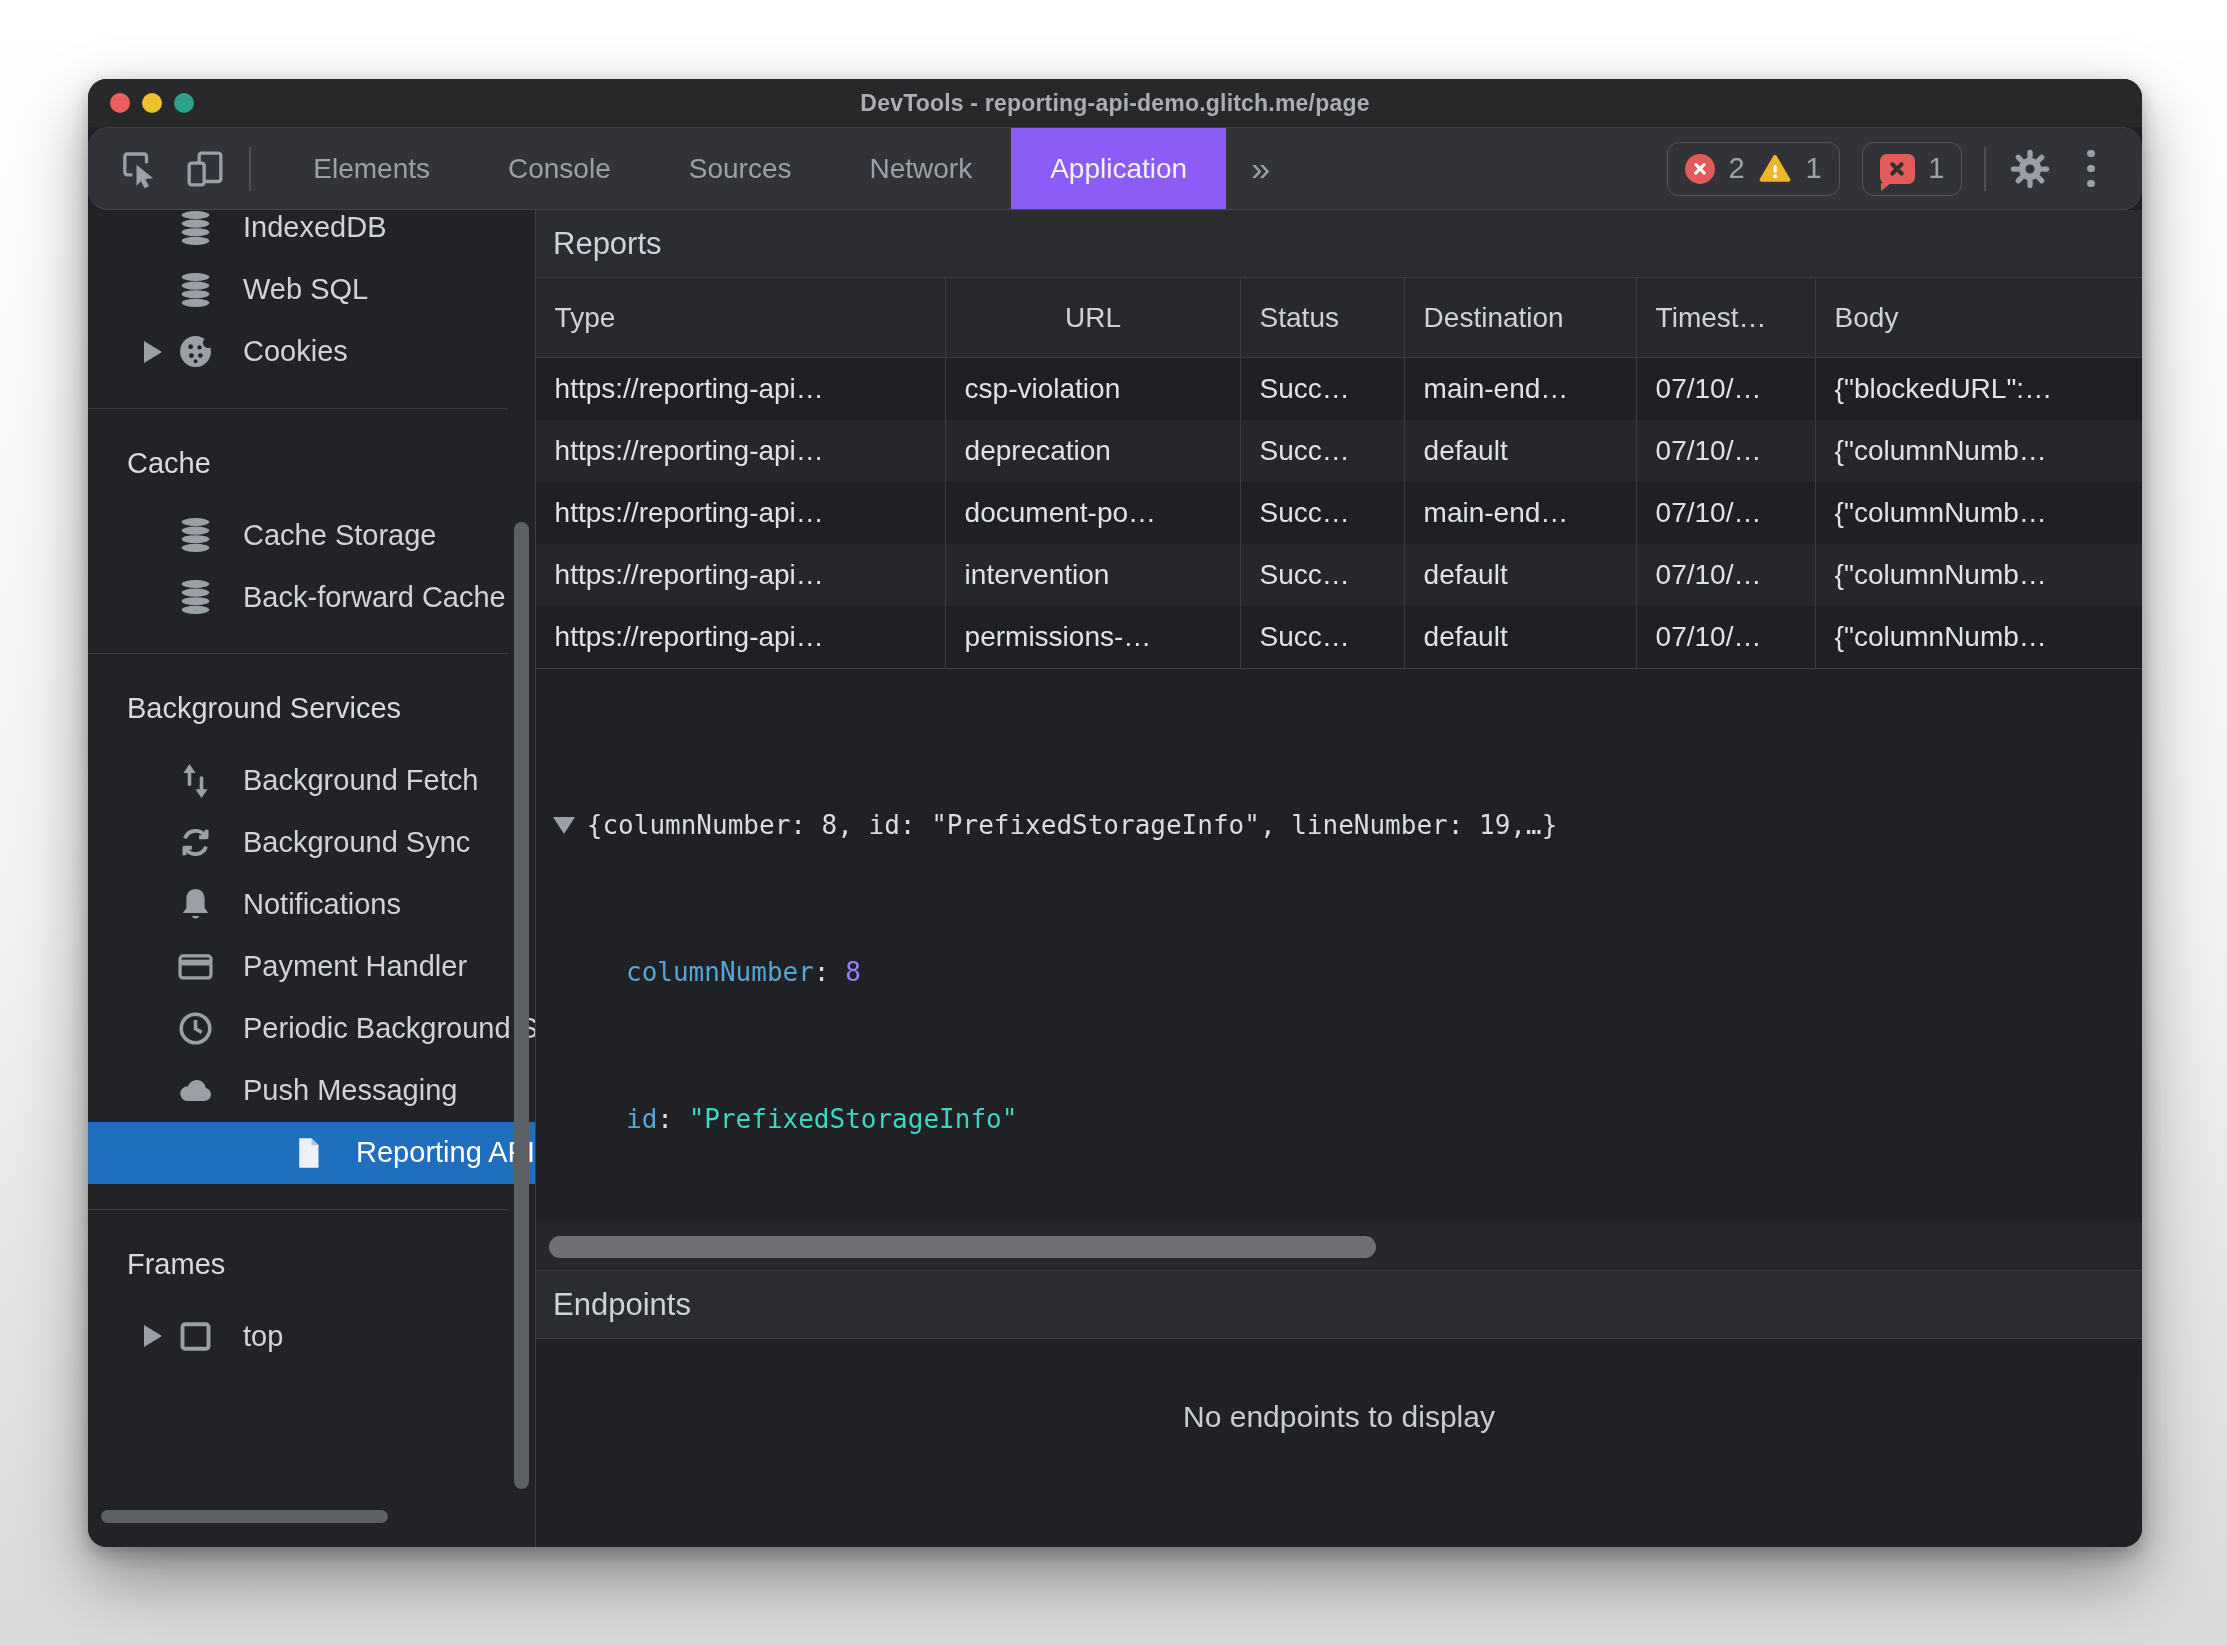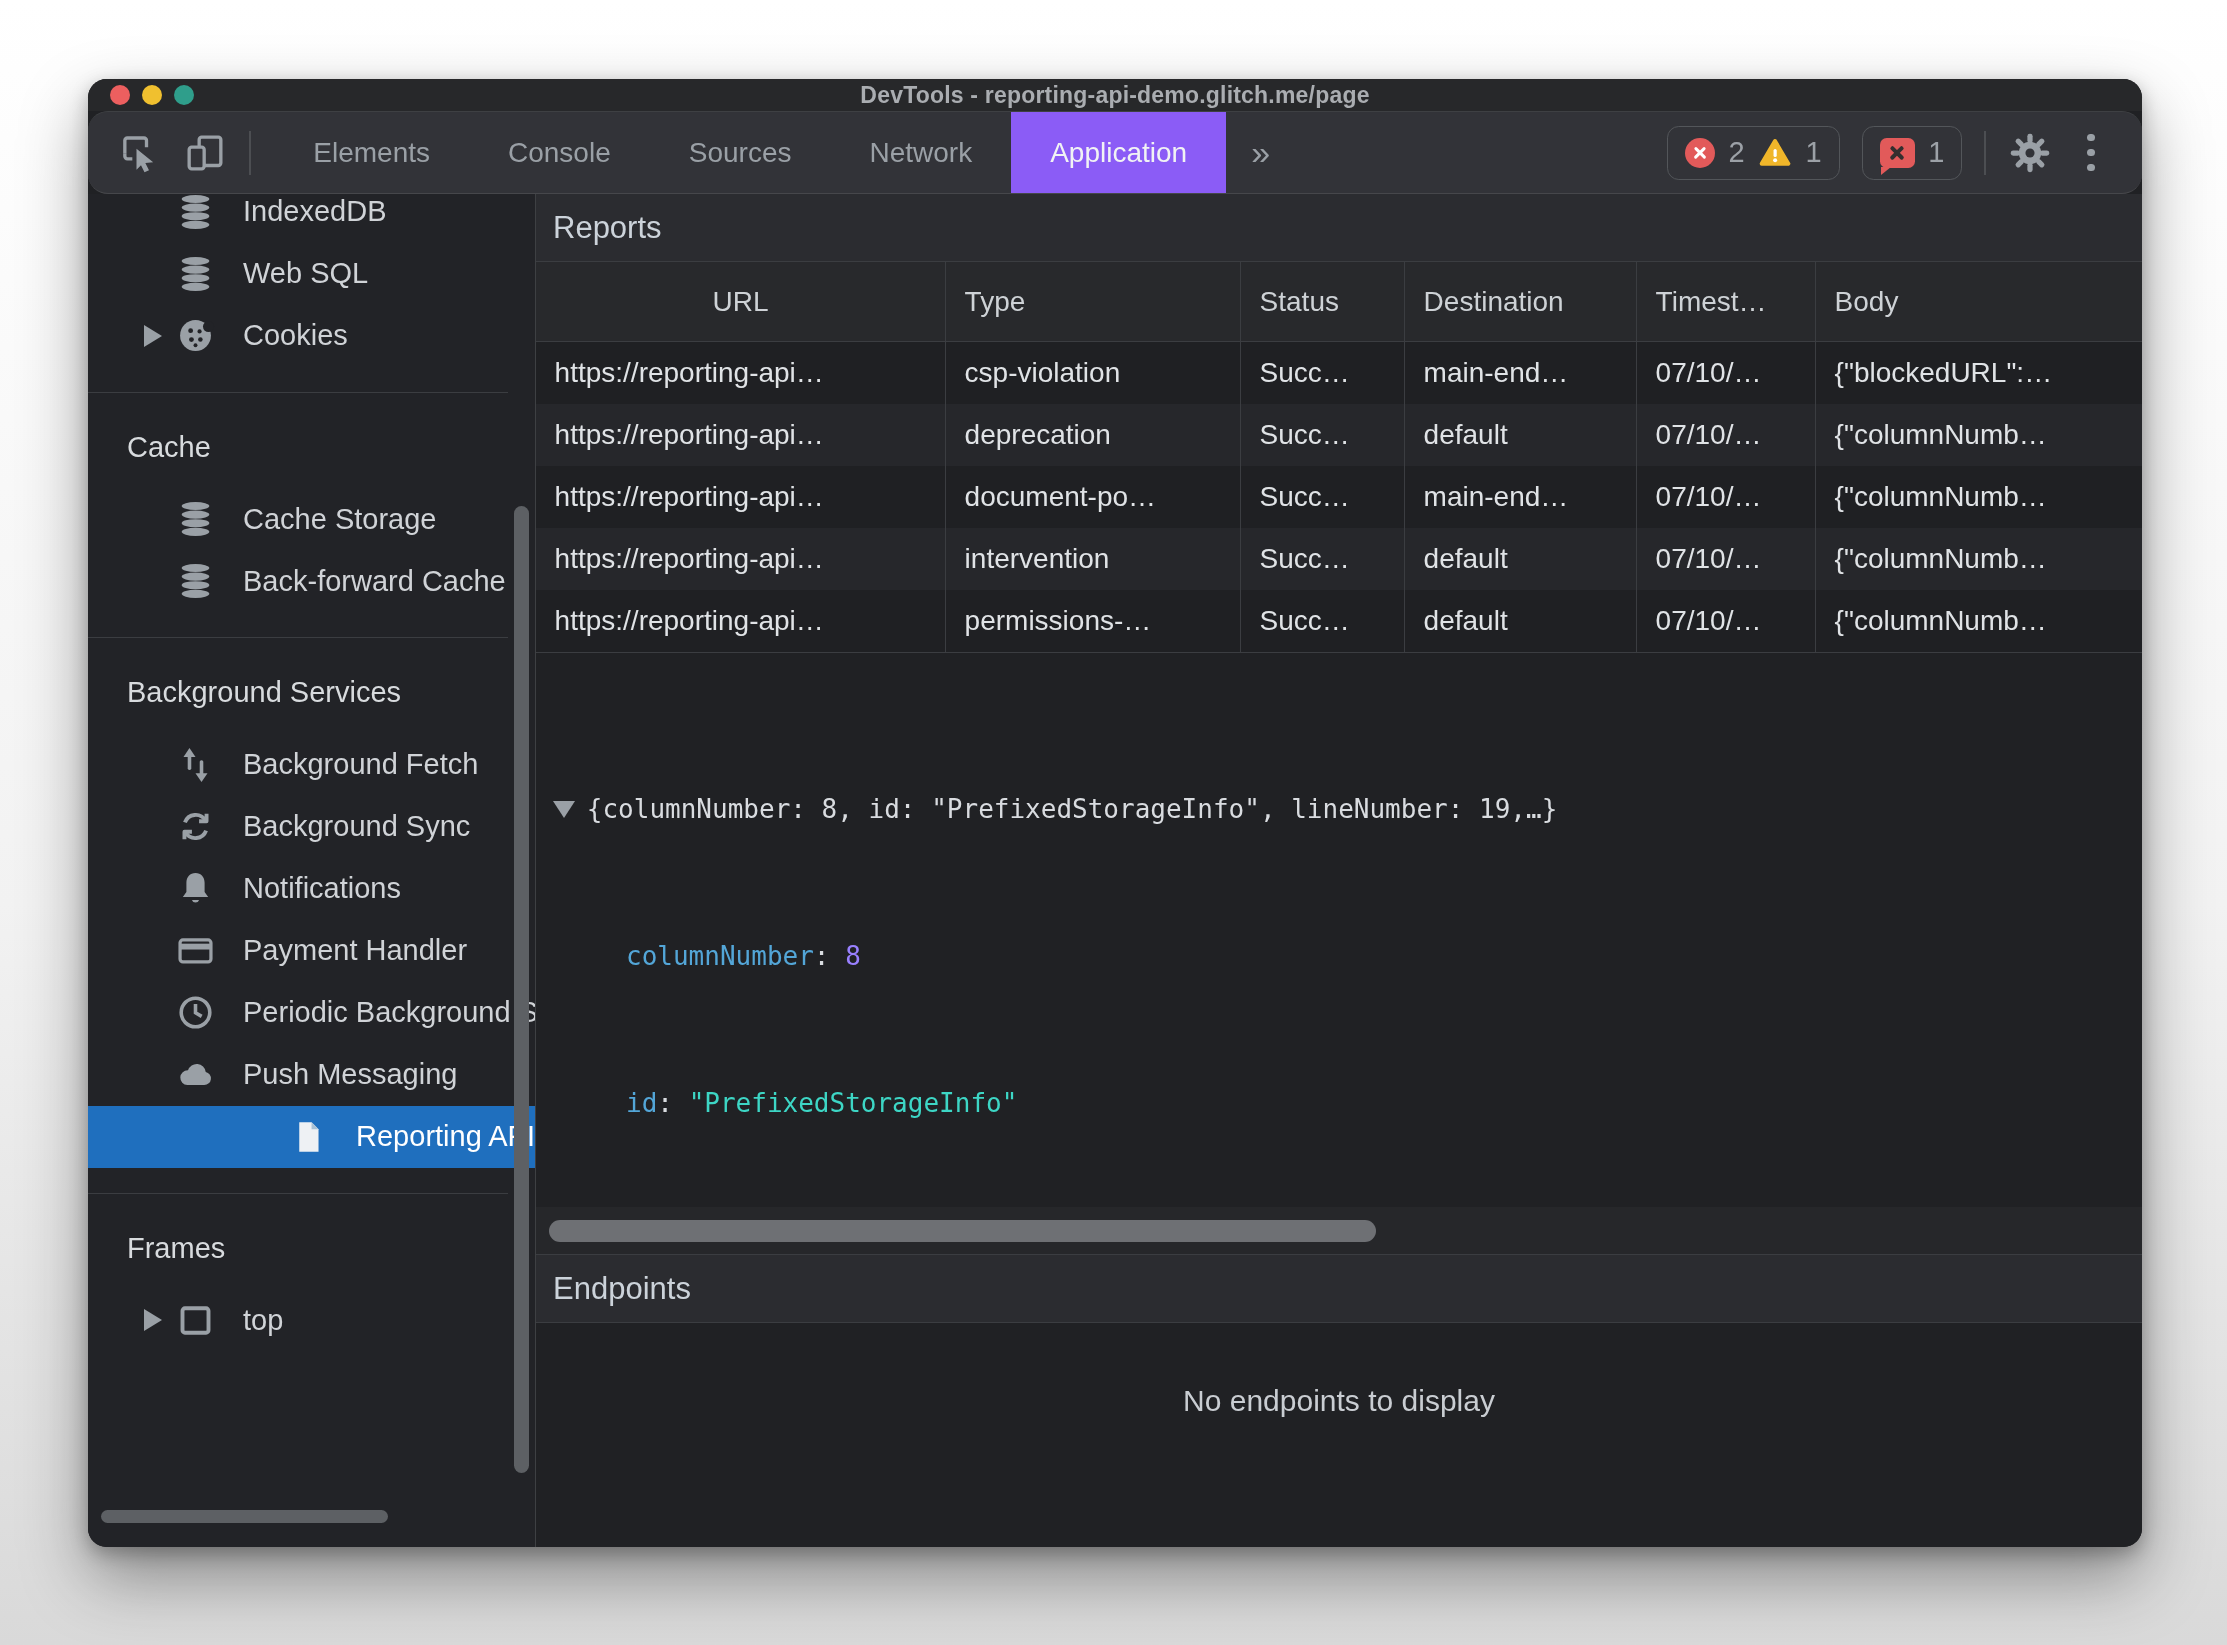--- a/index.html
+++ b/index.html
@@ -19,21 +19,21 @@
     background:linear-gradient(180deg,var(--page-top) 0%,#f2f2f2 55%,var(--page-bot) 100%);
     position:relative; color:var(--text);
   }
   .window{
     position:absolute; left:88px; top:79px; width:2054px; height:1468px;
     background:var(--win); border-radius:18.6px; overflow:hidden;
     box-shadow:0 30px 67px rgba(0,0,0,.38), 0 6.7px 18.6px rgba(0,0,0,.25);
     display:flex; flex-direction:column;
   }
   
-  .titlebar{height:32px; background:var(--titlebar); position:relative; flex:none;
+  .titlebar{height:48px; background:var(--titlebar); position:relative; flex:none;
     display:flex; align-items:center; justify-content:center;}
   .lights{position:absolute; left:22px; top:0; height:100%; display:flex; align-items:center; gap:11.8px;}
   .light{width:20px; height:20px; border-radius:50%;}
   .light.red{background:#ec5f5f;} .light.yellow{background:#f0c02f;} .light.green{background:#2f9e8b;}
   .win-title{font-size:23px; font-weight:700; color:#aaadb1; letter-spacing:0.2px;}
   
   .toolbar{height:83px; background:var(--toolbar); border-top:1.7px solid #3e4043;
     border-bottom:1.7px solid #46474b; display:flex; align-items:stretch; flex:none;border-radius:20px;}
   .tool-icons{display:flex; align-items:center; gap:22px; padding:0 22px 0 29px;}
   .tbtn{width:44px;height:44px;display:flex;align-items:center;justify-content:center;}
@@ -359,22 +359,22 @@
       <div class="hscroll-side"></div>
     </div>
 
     <div class="main">
 
       <div class="section-head">
         <span>Reports</span>
       </div>
 
       <div class="grid thead">
+        <div class="th">Type</div>
         <div class="th center">URL</div>
-        <div class="th">Type</div>
         <div class="th">Status</div>
         <div class="th">Destination</div>
         <div class="th">Timest…</div>
         <div class="th">Body</div>
       </div>
 
       <div class="tbody">
         <div class="grid trow">
           <div class="cell">https://reporting-api…</div>
           <div class="cell">csp-violation</div>

